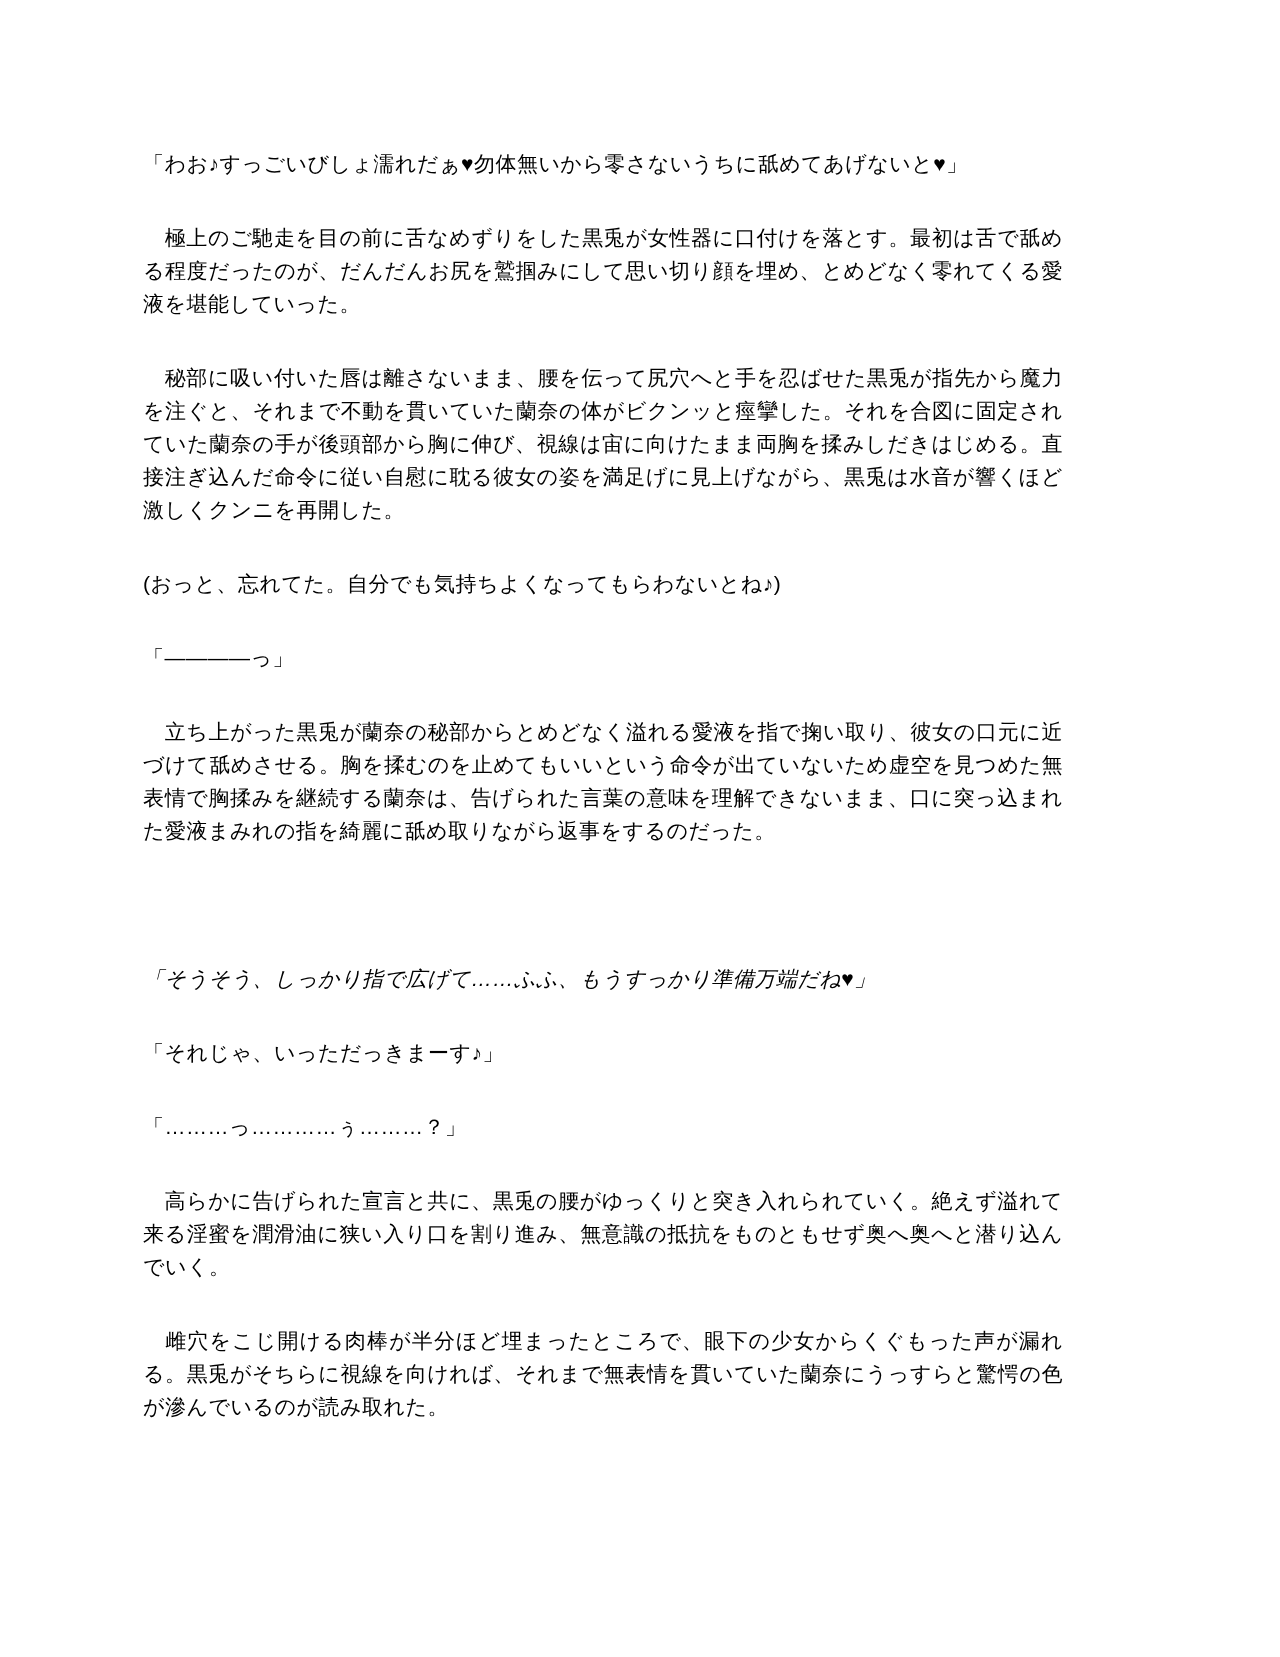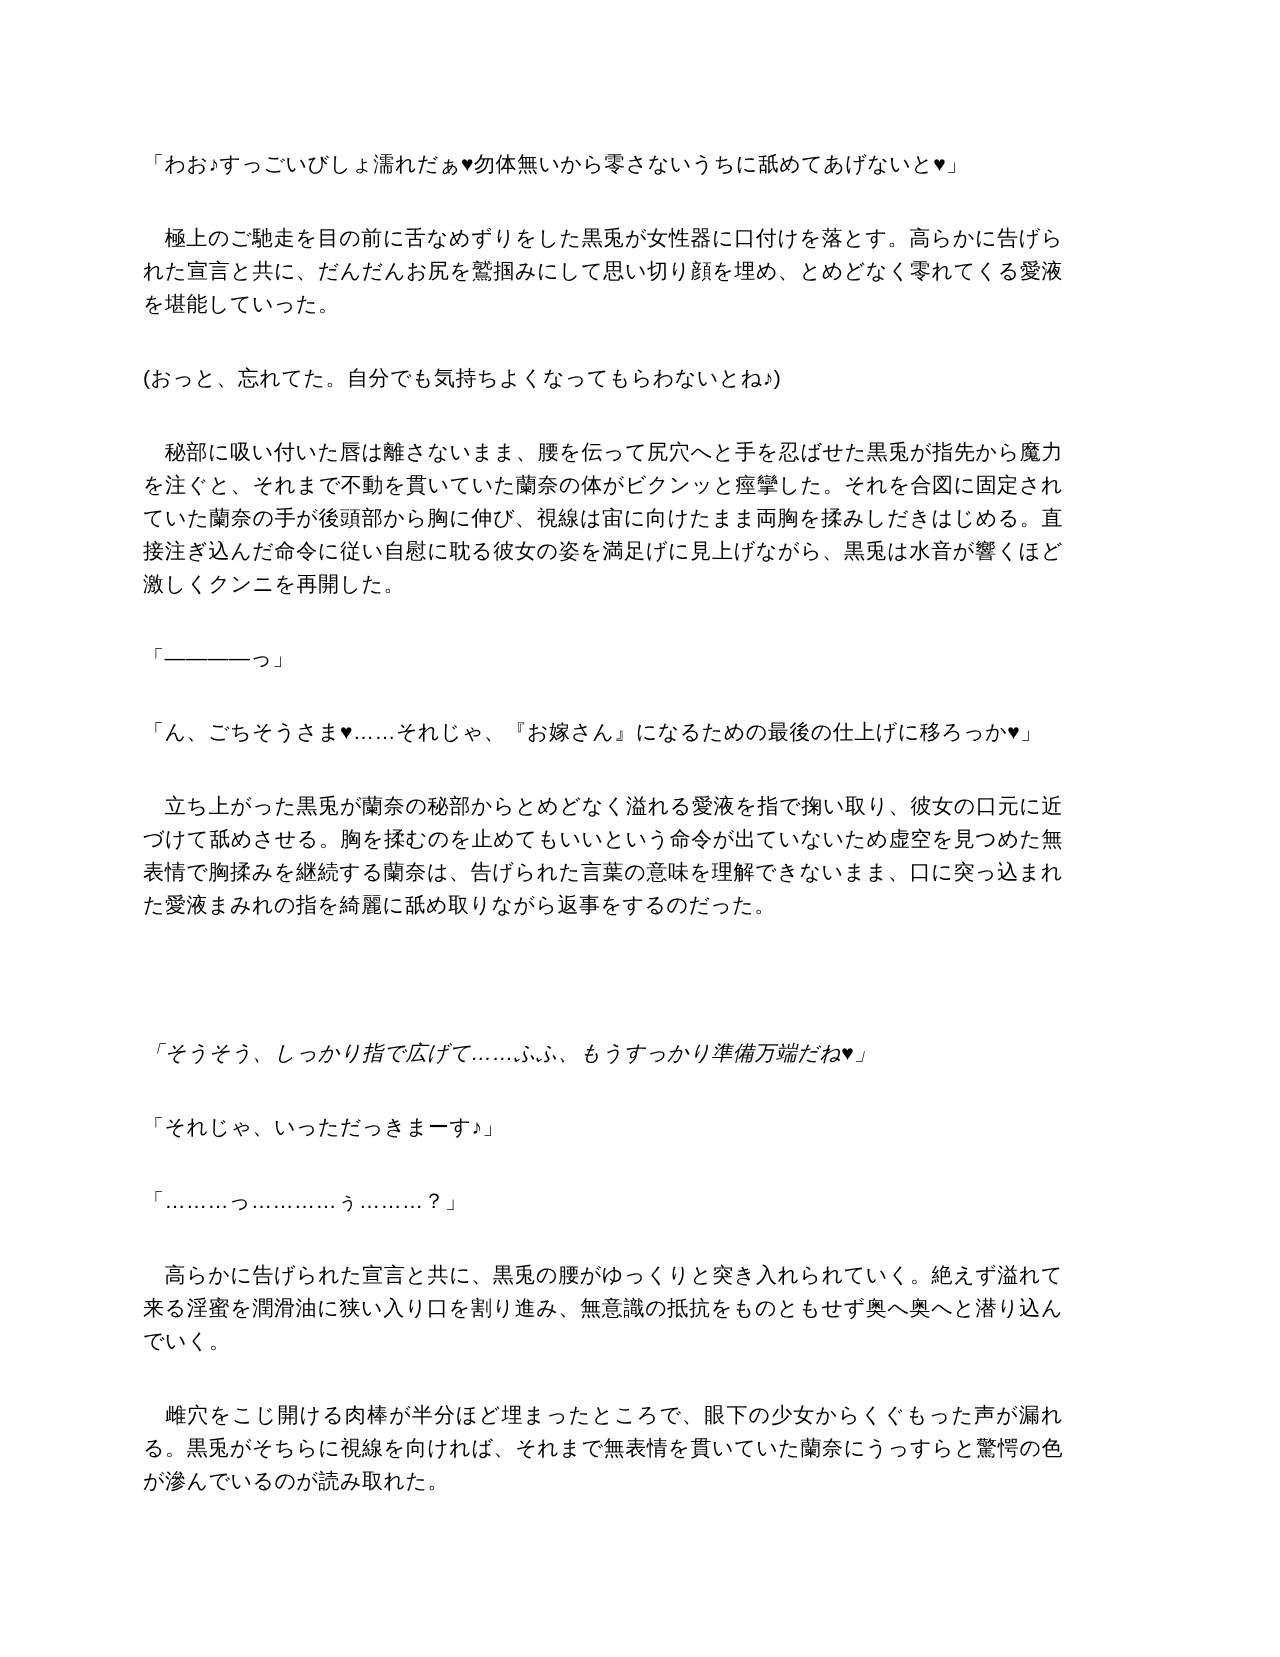--- a/index.html
+++ b/index.html
@@ -32,24 +32,23 @@
   }
   .line.first { margin-top: 0; }
   .line.tight { margin-top: 0; }
   .line.section-gap { margin-top: 115px; font-style: italic; }
 </style>
 </head>
 <body>
 
 <main class="page">
   <p class="line first">「わお♪すっごいびしょ濡れだぁ♥勿体無いから零さないうちに舐めてあげないと♥」</p>
-  <p class="line">　極上のご馳走を目の前に舌なめずりをした黒兎が女性器に口付けを落とす。高らかに告げられた宣言と共に、だんだんお尻を鷲掴みにして思い切り顔を埋め、とめどなく零れてくる愛液を堪能していった。</p>
+  <p class="line">　極上のご馳走を目の前に舌なめずりをした黒兎が女性器に口付けを落とす。最初は舌で舐める程度だったのが、だんだんお尻を鷲掴みにして思い切り顔を埋め、とめどなく零れてくる愛液を堪能していった。</p>
+  <p class="line">　秘部に吸い付いた唇は離さないまま、腰を伝って尻穴へと手を忍ばせた黒兎が指先から魔力を注ぐと、それまで不動を貫いていた蘭奈の体がビクンッと痙攣した。それを合図に固定されていた蘭奈の手が後頭部から胸に伸び、視線は宙に向けたまま両胸を揉みしだきはじめる。直接注ぎ込んだ命令に従い自慰に耽る彼女の姿を満足げに見上げながら、黒兎は水音が響くほど激しくクンニを再開した。</p>
   <p class="line">(おっと、忘れてた。自分でも気持ちよくなってもらわないとね♪)</p>
-  <p class="line">　秘部に吸い付いた唇は離さないまま、腰を伝って尻穴へと手を忍ばせた黒兎が指先から魔力を注ぐと、それまで不動を貫いていた蘭奈の体がビクンッと痙攣した。それを合図に固定されていた蘭奈の手が後頭部から胸に伸び、視線は宙に向けたまま両胸を揉みしだきはじめる。直接注ぎ込んだ命令に従い自慰に耽る彼女の姿を満足げに見上げながら、黒兎は水音が響くほど激しくクンニを再開した。</p>
   <p class="line">「――――っ」</p>
-  <p class="line">「ん、ごちそうさま♥……それじゃ、『お嫁さん』になるための最後の仕上げに移ろっか♥」</p>
   <p class="line">　立ち上がった黒兎が蘭奈の秘部からとめどなく溢れる愛液を指で掬い取り、彼女の口元に近づけて舐めさせる。胸を揉むのを止めてもいいという命令が出ていないため虚空を見つめた無表情で胸揉みを継続する蘭奈は、告げられた言葉の意味を理解できないまま、口に突っ込まれた愛液まみれの指を綺麗に舐め取りながら返事をするのだった。</p>
   <p class="line section-gap">「そうそう、しっかり指で広げて……ふふ、もうすっかり準備万端だね♥」</p>
   <p class="line">「それじゃ、いっただっきまーす♪」</p>
   <p class="line">「………っ…………ぅ………？」</p>
   <p class="line">　高らかに告げられた宣言と共に、黒兎の腰がゆっくりと突き入れられていく。絶えず溢れて来る淫蜜を潤滑油に狭い入り口を割り進み、無意識の抵抗をものともせず奥へ奥へと潜り込んでいく。</p>
   <p class="line">　雌穴をこじ開ける肉棒が半分ほど埋まったところで、眼下の少女からくぐもった声が漏れる。黒兎がそちらに視線を向ければ、それまで無表情を貫いていた蘭奈にうっすらと驚愕の色が滲んでいるのが読み取れた。</p>
 </main>
 
 </body></html>

